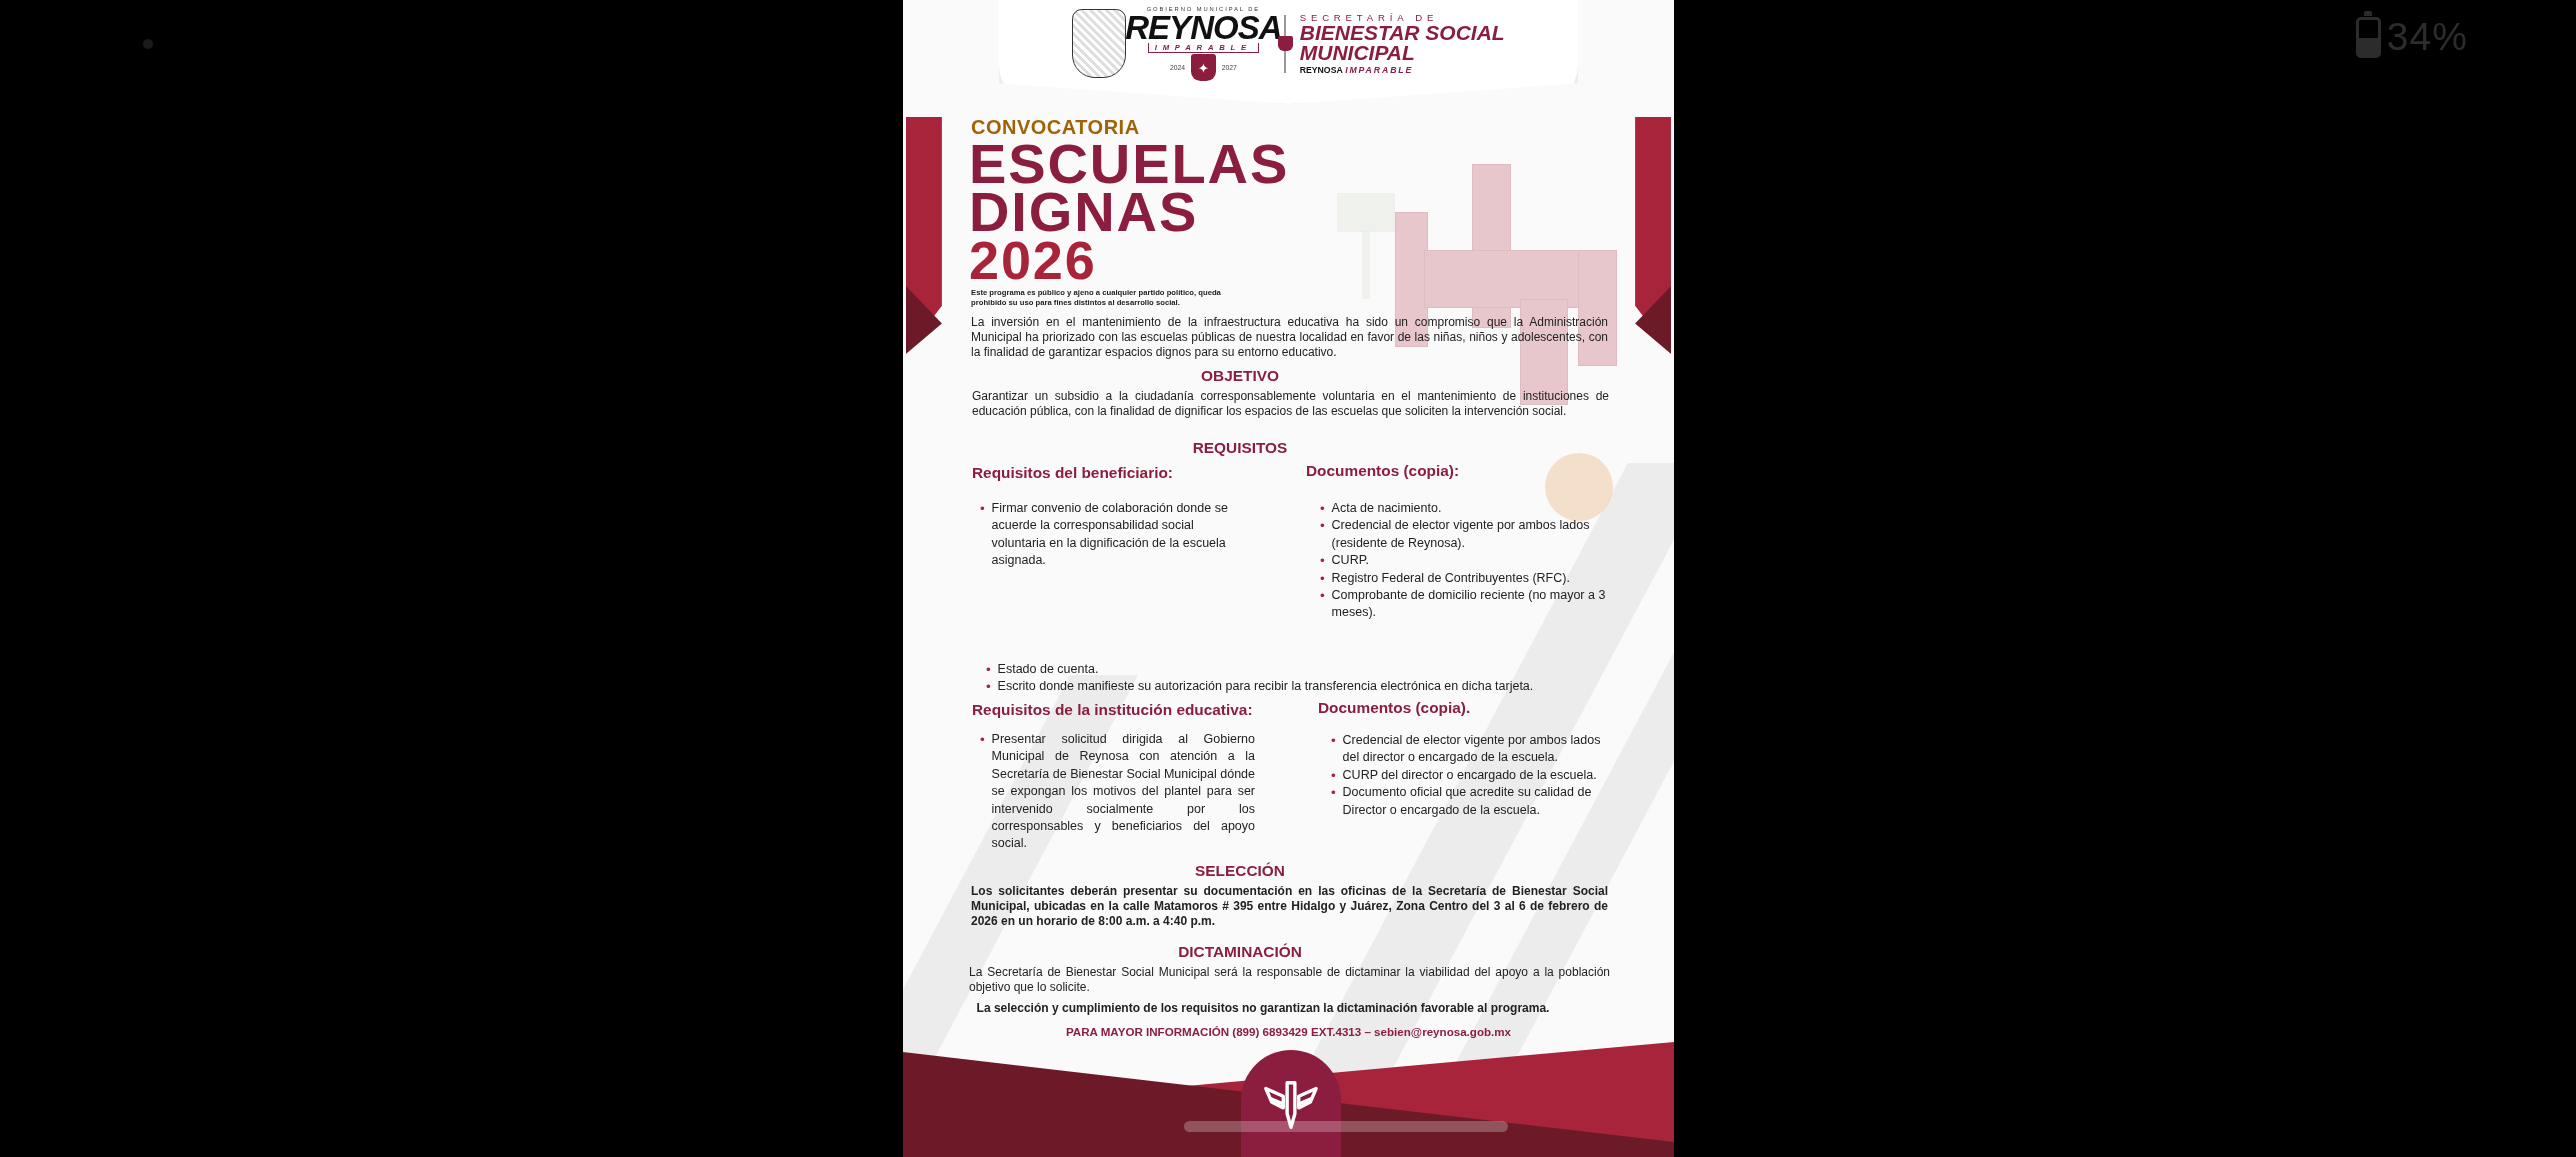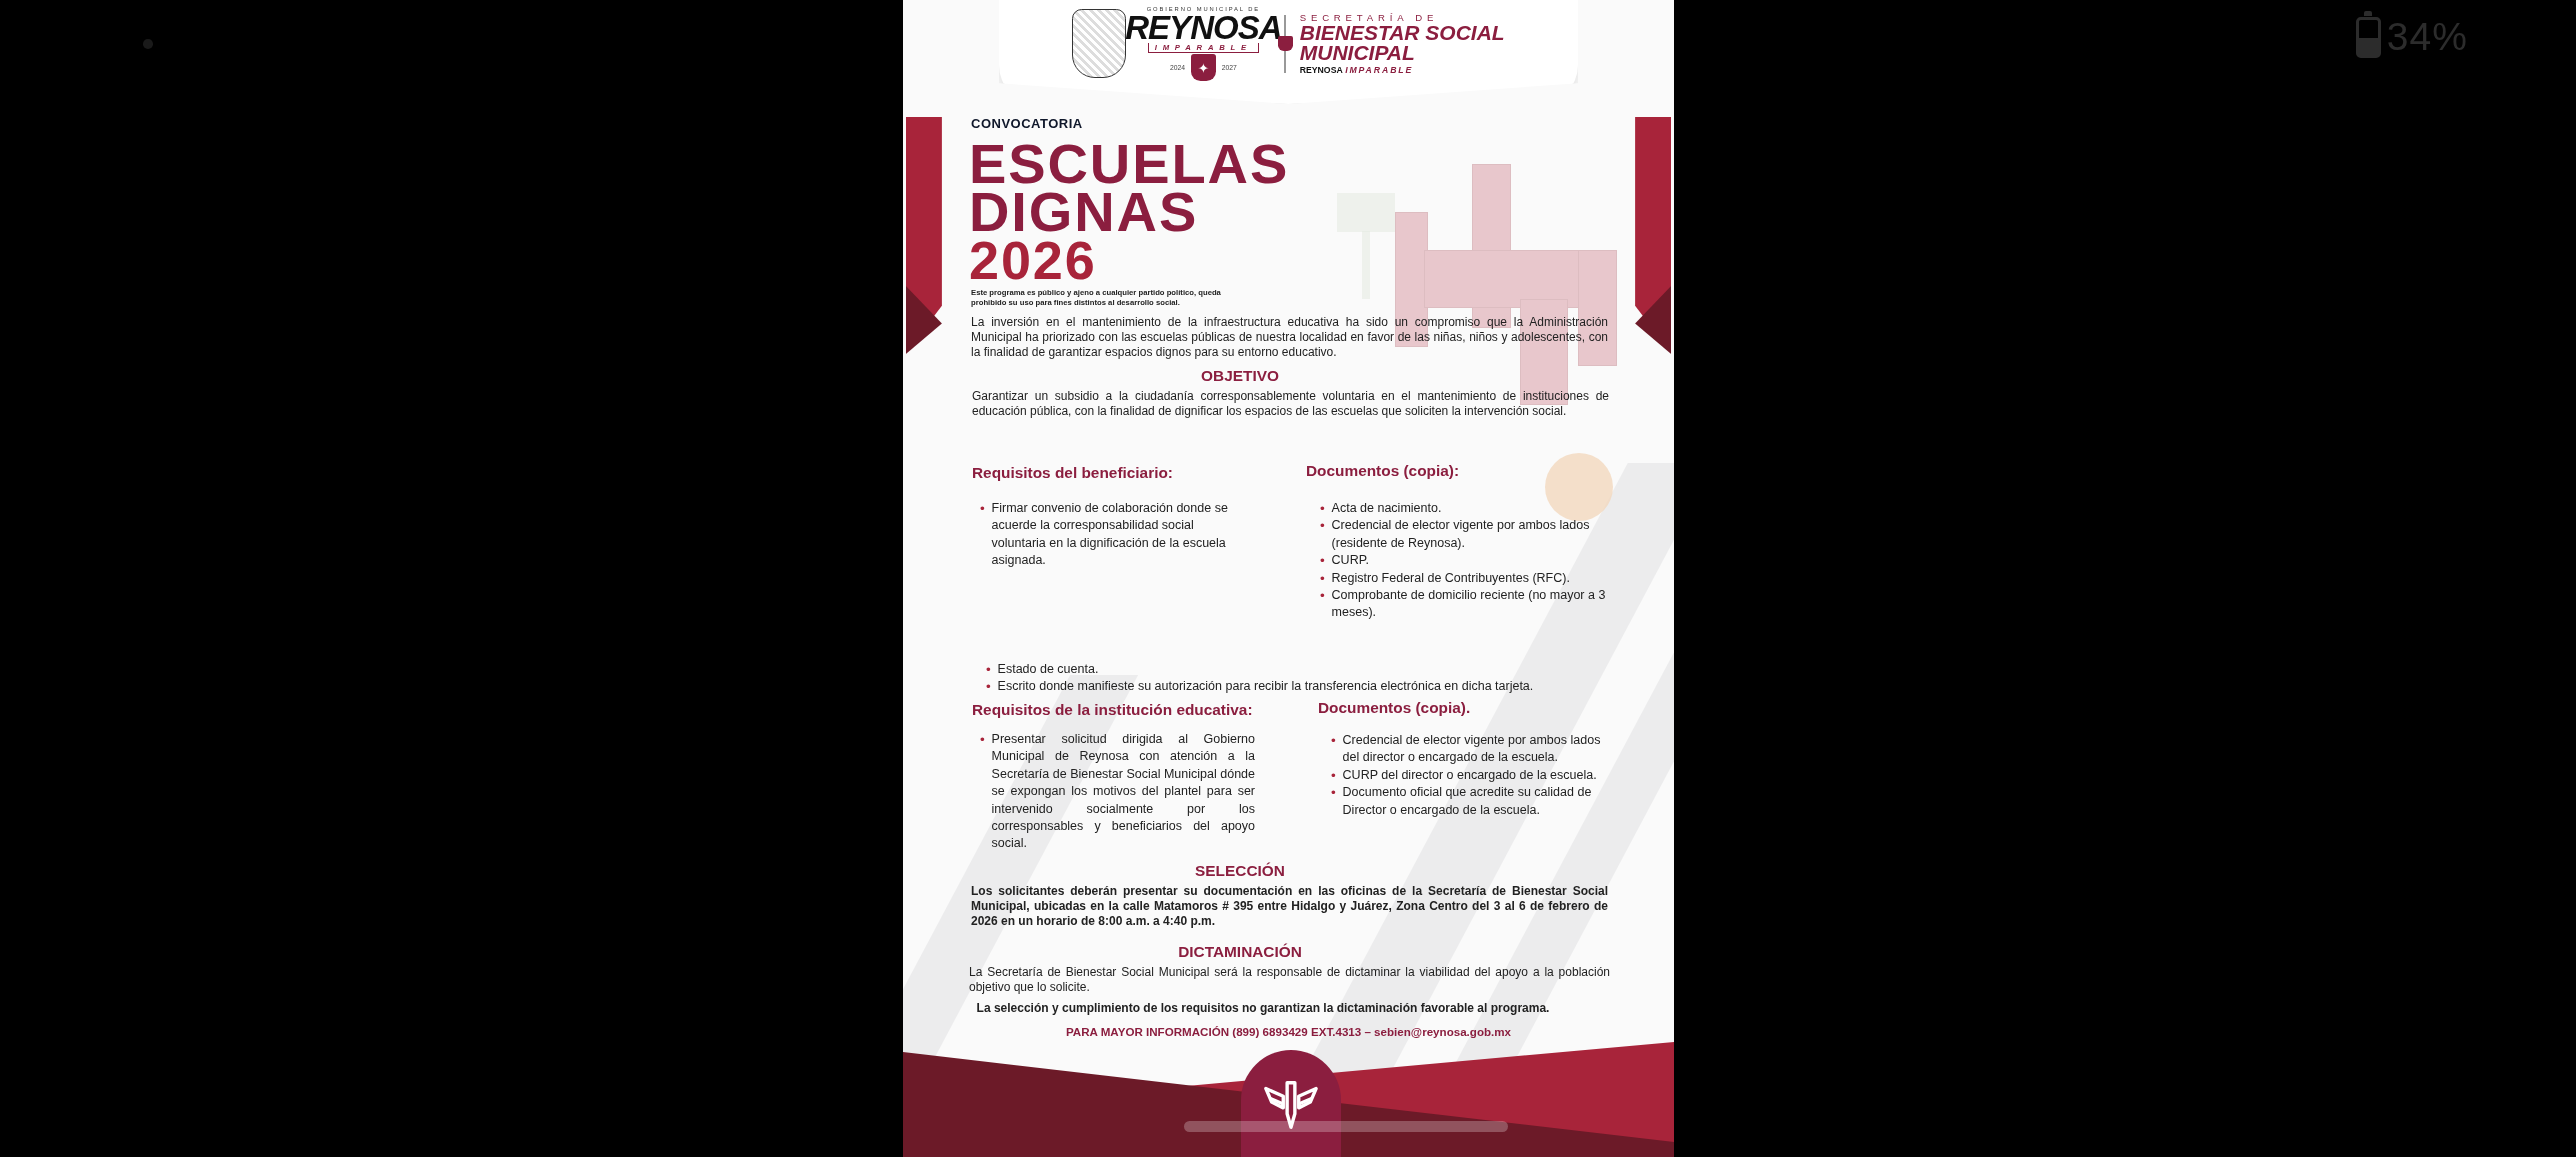--- a/index.html
+++ b/index.html
@@ -39,21 +39,21 @@
   .side-tri { position: absolute; top: 286px; width: 36px; height: 68px; background: #6c1a28; }
   .side-tri.left { left: 2.9px; clip-path: polygon(0 0, 100% 55%, 0 100%); }
   .side-tri.right { right: 2.9px; clip-path: polygon(100% 0, 100% 100%, 0 55%); }
 
   .illus { position: absolute; left: 434px; top: 154px; width: 309px; height: 367px; opacity: 0.35; }
   .bldg { position: absolute; background: #c96b78; border: 1.9px solid #aa4d5a; }
   .ball { position: absolute; left: 1545px; top: 453px; width: 68px; height: 68px; border-radius: 50%; background: #f3d8be; opacity: 0.8; }
   .tree { position: absolute; background: #b6c9b0; opacity: 0.5; }
 
   .content { position: absolute; left: 0; top: 0; width: 771px; height: 1158px; color: #222; }
-  .conv { position: absolute; left: 68px; top: 116px; font-size: 13px; font-weight: 700; color: #0f172a; letter-spacing: 0.5px; }
+  .conv { position: absolute; left: 68px; top: 116px; font-size: 20px; font-weight: 700; color: #a16207; letter-spacing: 0.5px; }
   .title1, .title2 { position: absolute; left: 66px; font-size: 56px; font-weight: 700; color: #8b1e3f; letter-spacing: 1.9px; line-height: 50px; }
   .title1 { top: 139px; }
   .title2 { top: 187px; }
   .title3 { position: absolute; left: 66px; top: 235px; font-size: 54px; font-weight: 700; color: #a8243a; line-height: 50px; letter-spacing: 1.9px; }
   .disclaimer { position: absolute; left: 68px; top: 288px; width: 270px; font-size: 7.7px; font-weight: 700; line-height: 9.6px; color: #222; }
 
   .para { position: absolute; font-size: 12px; line-height: 15px; text-align: justify; color: #222; }
   .intro { left: 68px; top: 315px; width: 637px; }
   .h-center { position: absolute; left: 0; width: 674px; text-align: center; font-size: 15.4px; font-weight: 700; color: #8b1e3f; }
   .h-objetivo { top: 367px; }
@@ -150,20 +150,21 @@
     <div class="content">
       <div class="conv">CONVOCATORIA</div>
       <div class="title1">ESCUELAS</div>
       <div class="title2">DIGNAS</div>
       <div class="title3">2026</div>
       <div class="disclaimer">Este programa es público y ajeno a cualquier partido político, queda prohibido su uso para fines distintos al desarrollo social.</div>
 
       <p class="para intro">La inversión en el mantenimiento de la infraestructura educativa ha sido un compromiso que la Administración Municipal ha priorizado con las escuelas públicas de nuestra  localidad en favor de las niñas, niños y adolescentes, con la finalidad de garantizar espacios dignos para su entorno educativo.</p>
       <div class="h-center h-objetivo">OBJETIVO</div>
       <p class="para objetivo">Garantizar un subsidio a la ciudadanía corresponsablemente voluntaria en el mantenimiento de instituciones de educación pública, con la finalidad de dignificar los espacios de las escuelas que soliciten la intervención social.</p>
+      <div class="h-center h-requisitos">REQUISITOS</div>
 
       <div class="sub-h b1">Requisitos del beneficiario:</div>
       <ul class="blist benef-list">
         <li>Firmar convenio de colaboración donde se acuerde la corresponsabilidad social voluntaria en la dignificación de la escuela asignada.</li>
       </ul>
 
       <div class="sub-h d1">Documentos (copia):</div>
       <ul class="blist docs1-list">
         <li>Acta de nacimiento.</li>
         <li>Credencial de elector vigente por ambos lados (residente de Reynosa).</li>

